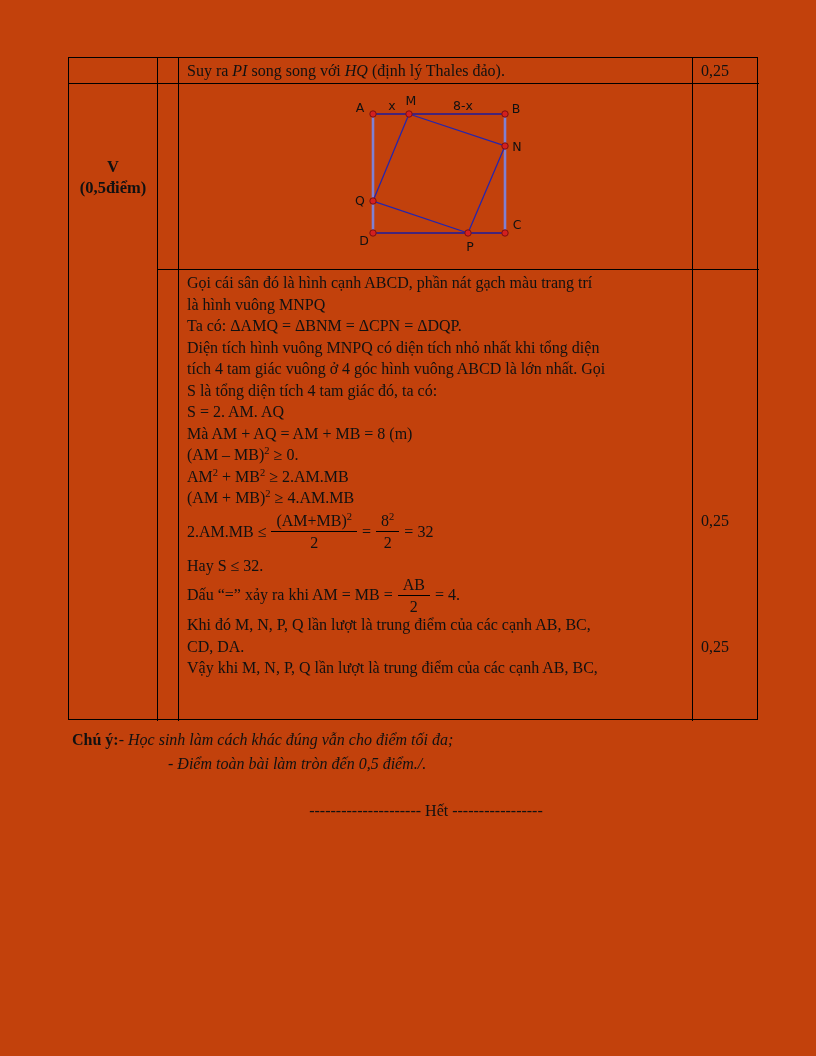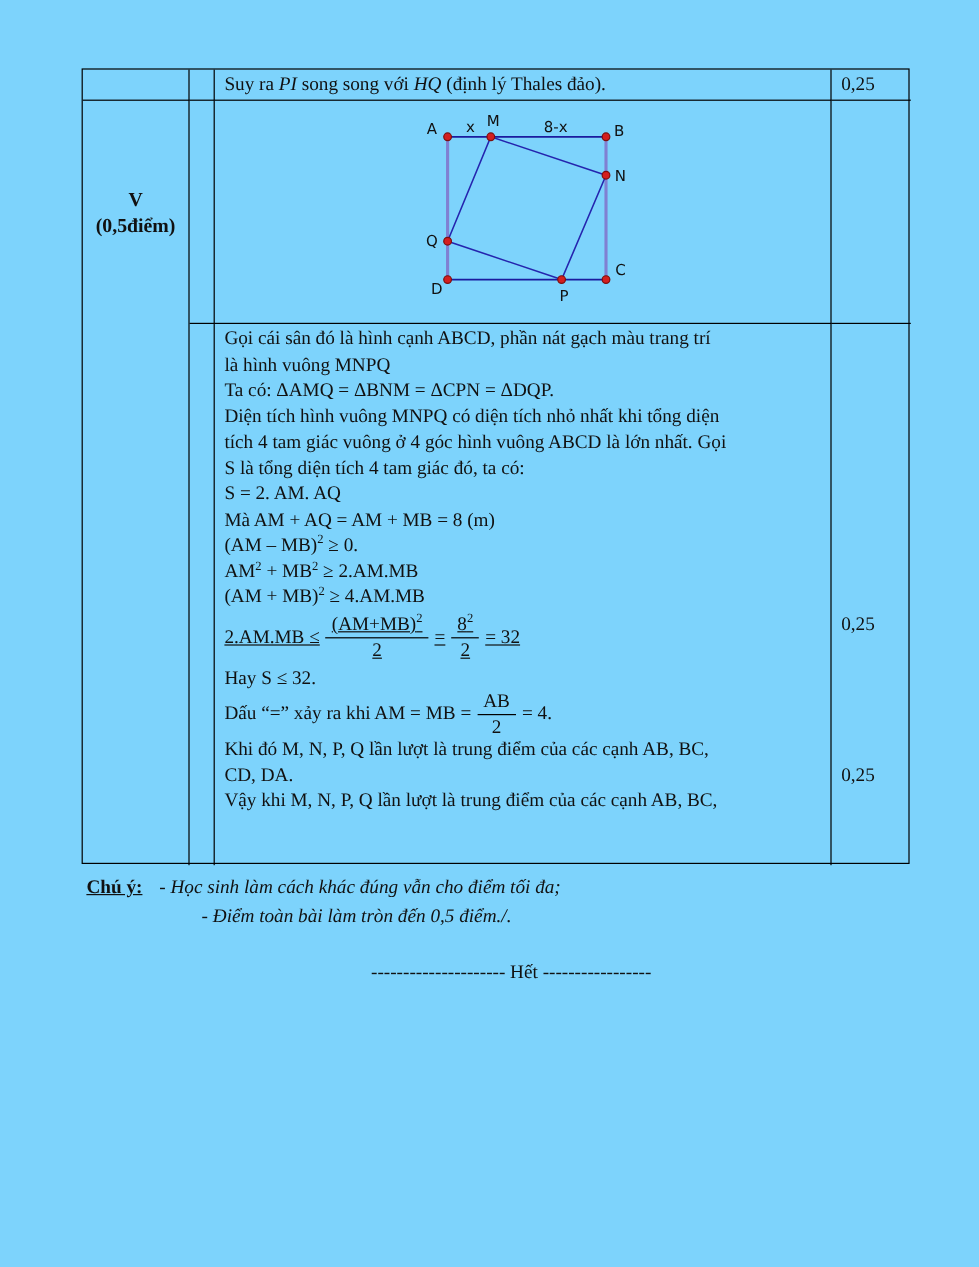--- a/index.html
+++ b/index.html
@@ -1,18 +1,18 @@
 <!DOCTYPE html>
 <html><head>
 <meta charset="utf-8">
 <style>
   html,body{margin:0;padding:0;background:#ffffff;}
   body{width:816px;height:1056px;position:relative;overflow:hidden;
        font-family:"Liberation Serif",serif;color:#111;}
-  .page{position:absolute;inset:0;background:#7dd3fc;}
+  .page{position:absolute;inset:0;background:#c2410c;}
 
   
   .score-table{
     position:absolute;left:68px;top:57px;width:690px;height:663px;
     display:grid;box-sizing:border-box;
     grid-template-columns:89px 21px 514px 66px;
     grid-template-rows:26px 186px 451px;
     border:1px solid #000;
   }
   .cell{box-sizing:border-box;position:relative;}
@@ -30,36 +30,36 @@
 
   .figwrap{position:absolute;left:151px;top:1px;width:220px;height:170px;}
   .figwrap svg text{font-family:"DejaVu Sans",sans-serif;font-size:12.5px;fill:#111;}
   .figwrap svg circle{stroke:#7c0f0f;stroke-width:1;}
 
   
   .solution{position:absolute;left:0;top:0;right:0;padding:2px 4px 0 8px;
             font-size:16px;}
   .sline{height:21.5px;line-height:21.5px;white-space:nowrap;}
   .fline{display:flex;align-items:center;white-space:nowrap;}
-  .fl13{height:46px;text-decoration:underline;}
+  .fl13{height:46px;}
   .fl15{height:38px;}
   .sup{font-size:10.5px;vertical-align:super;line-height:0;}
   .frac{display:inline-flex;flex-direction:column;align-items:center;
         margin:0 5px;line-height:19px;}
   .frac .num{border-bottom:1px solid #000;padding:0 5px 1px;display:block;text-align:left;}
   .frac .den{display:block;padding-top:1px;text-align:center;}
 
   .pt-abs{position:absolute;left:8px;font-size:16px;line-height:21px;}
   .pt1{top:240px;}
   .pt2{top:366px;}
 
   
   .note{position:absolute;left:72px;top:730px;font-size:16px;line-height:19px;white-space:nowrap;}
   .note-row{display:flex;}
-  .note-label{font-weight:bold;text-decoration:underline;margin-right:14px;}
+  .note-label{font-weight:bold;}
   .note-line{font-style:italic;}
   .note-line2{position:absolute;left:168px;top:755px;font-size:16px;font-style:italic;white-space:nowrap;}
 
   .het{position:absolute;left:0;right:0;top:802px;text-align:center;
        padding-left:36px;font-size:16px;}
 </style>
 </head>
 <body>
 
 <div class="page">

